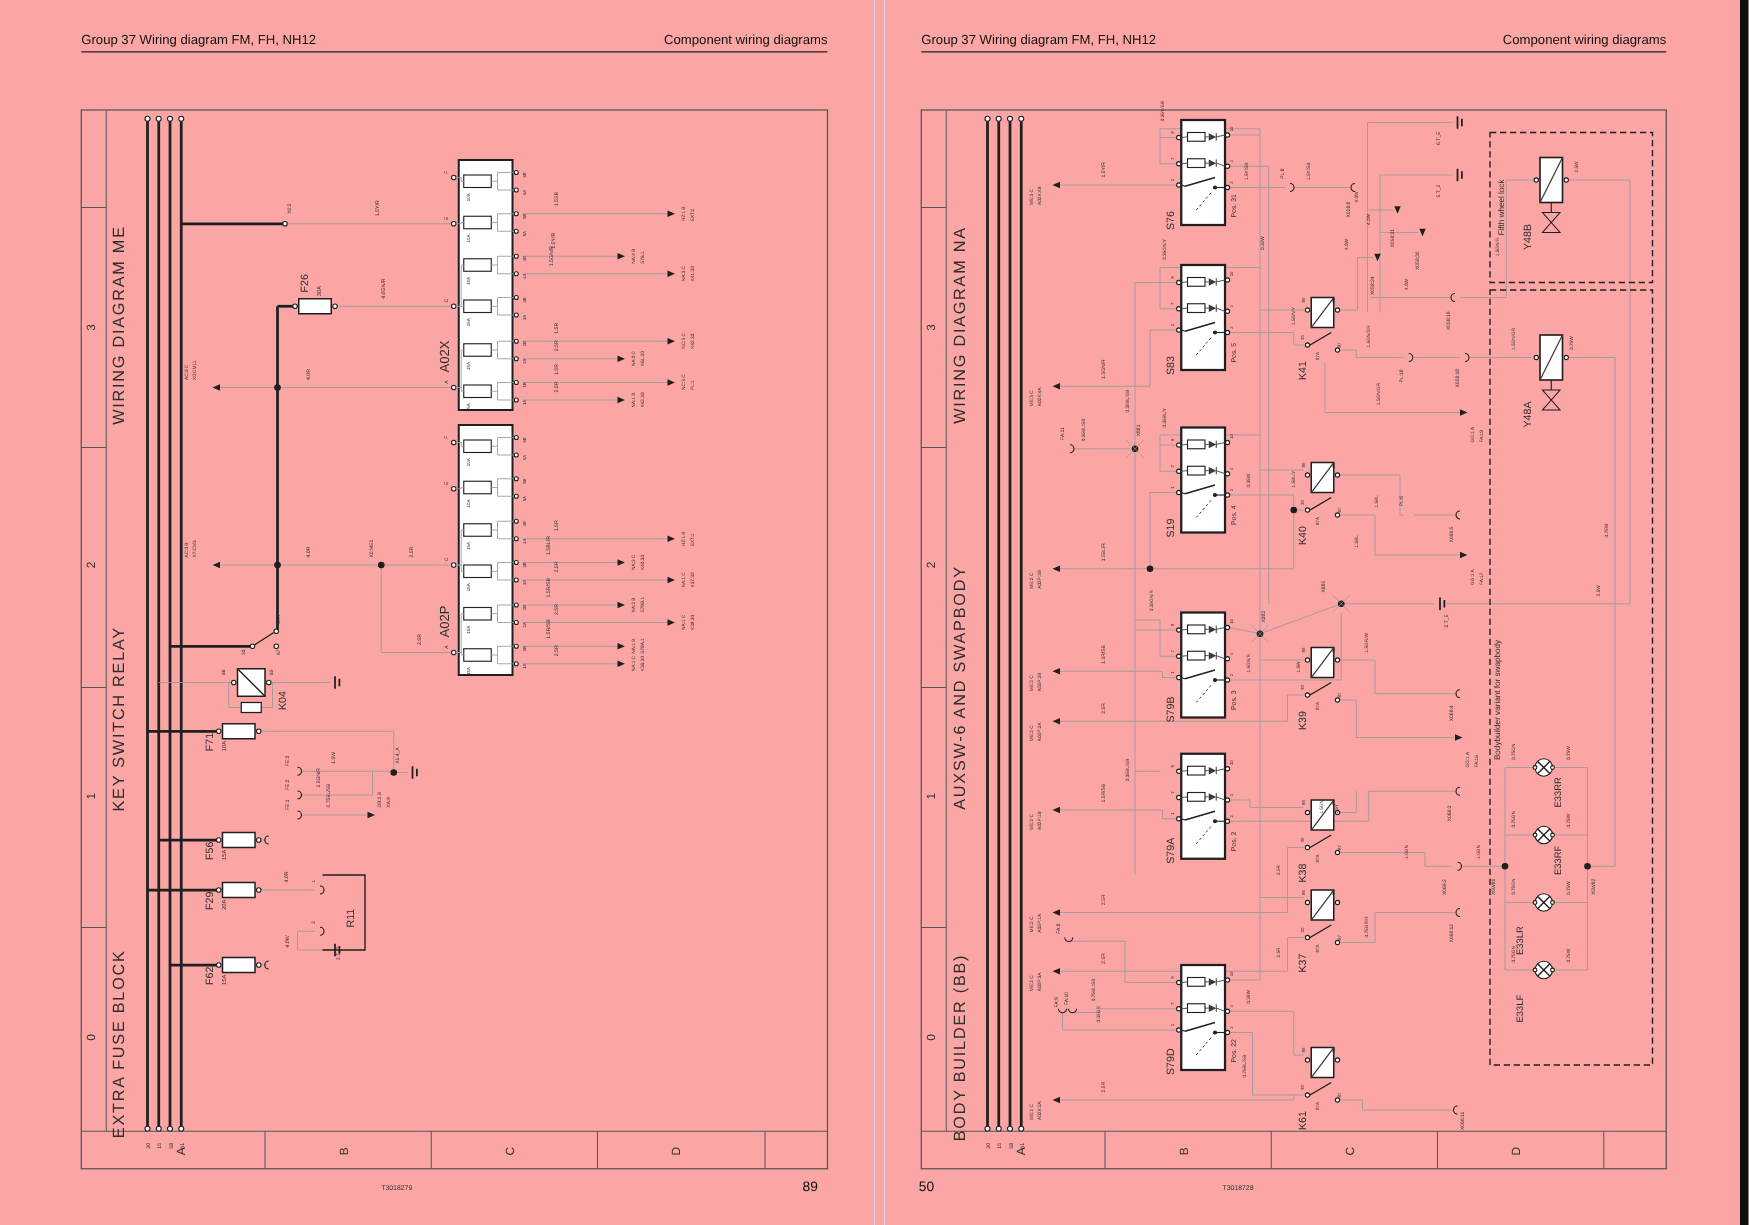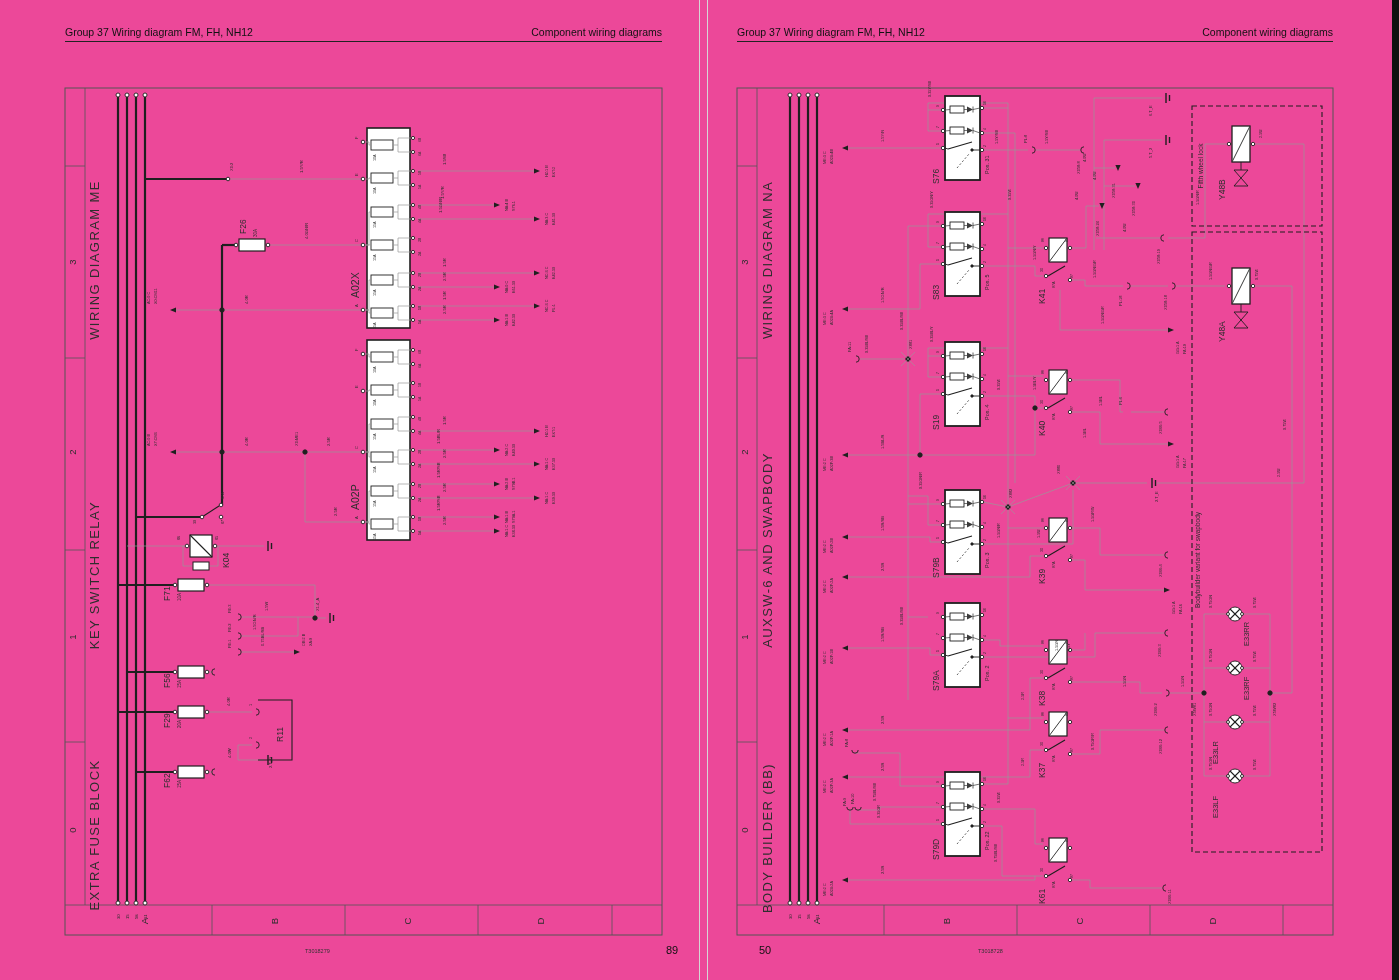--- a/index.html
+++ b/index.html
@@ -1,23 +1,23 @@
 <!DOCTYPE html>
 <html><head>
 <meta charset="utf-8">
 <style>
   html,body{margin:0;padding:0;background:#fff;}
-  #canvas{position:relative;width:1399px;height:980px;background:#ec4899;overflow:hidden;
+  #canvas{position:relative;width:1399px;height:980px;background:#fca5a5;overflow:hidden;
           font-family:"Liberation Sans", sans-serif;}
   .hdr{position:absolute;top:26px;height:15px;border-bottom:1px solid #222;
        font-size:10.5px;color:#111;display:flex;justify-content:space-between;}
   .hdr span{white-space:nowrap;}
   .ftr{position:absolute;color:#111;white-space:nowrap;}
   .doccode{font-size:5.5px;color:#333;}
-  .pagenum{font-size:11px;margin-left:24px;}
+  .pagenum{font-size:11px;}
   .spine{position:absolute;top:0;height:980px;width:1px;background:#d5d5d5;}
   .edgebar{position:absolute;top:0;right:0;width:7px;height:980px;background:#101010;}
   svg{position:absolute;left:0;top:0;}
   svg text{font-family:"Liberation Sans", sans-serif;}
 </style>
 </head>
 <body>
 <div id="canvas">
 
 <div class="hdr" style="left:65px;width:597px;">

